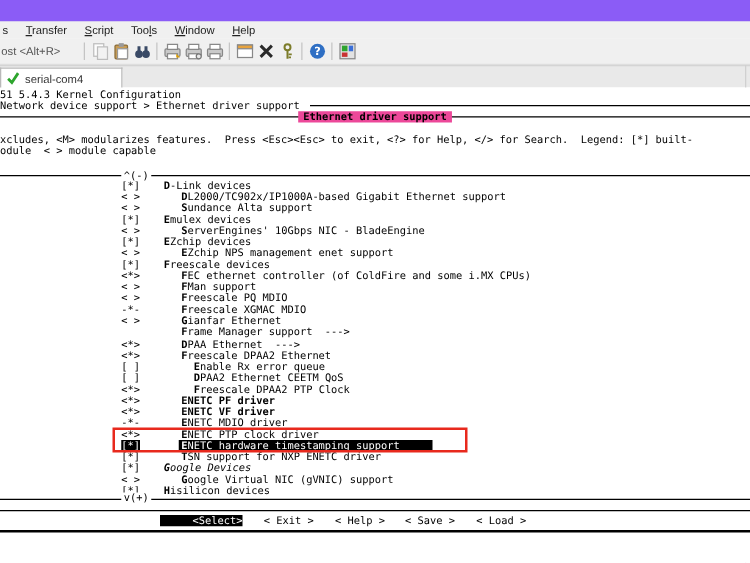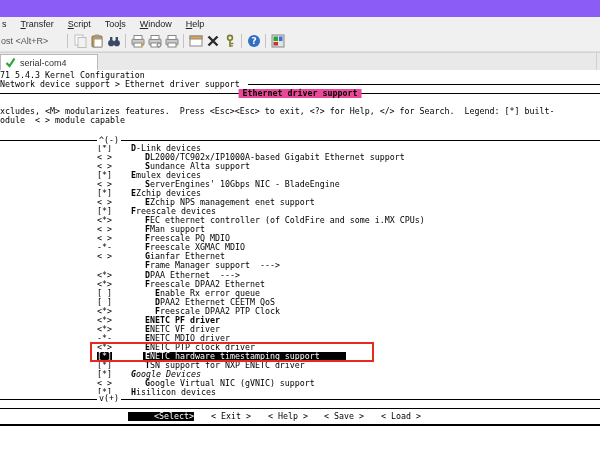--- a/index.html
+++ b/index.html
@@ -151,21 +151,21 @@
         <svg width="11" height="11">
             <path d="M1.5 6 L4.5 9 L9.5 1.5" stroke="#2da52d" stroke-width="2.2" fill="none"></path>
           </svg>
       </span>
       <span>serial-com4</span>
     </div>
   </div>
   <div class="rightline"></div>
 
   <div class="terminal">
-    <div class="ttext" style="top:1px">71 5.4.3 Kernel Configuration</div>
+    <div class="ttext" style="top:1px">51 5.4.3 Kernel Configuration</div>
     <div class="ttext" style="top:10px">Network device support &gt; Ethernet driver support</div>
     <div class="tline" style="top:14px;left:248px;width:352px"></div>
 
     <div class="tline" style="top:23px;left:0;width:600px"></div>
     <div class="boxtitle" style="top:19px">Ethernet driver support</div>
 
     <div class="ttext" style="top:37px">xcludes, &lt;M&gt; modularizes features.  Press &lt;Esc&gt;&lt;Esc&gt; to exit, &lt;?&gt; for Help, &lt;/&gt; for Search.  Legend: [*] built-</div>
     <div class="ttext" style="top:46px">odule  &lt; &gt; module capable</div>
 
     <div class="tline" style="top:70px;left:0;width:600px"></div>
@@ -185,21 +185,21 @@
         <div class="trow" style="top: 164.3px;"><span class="tbox" style="left: 97px;">&lt; &gt;</span><span class="tlab" style="left: 145px;"><b>F</b>reescale PQ MDIO</span></div>
         <div class="trow" style="top: 173.35px;"><span class="tbox" style="left: 97px;">-*-</span><span class="tlab" style="left: 145px;"><b>F</b>reescale XGMAC MDIO</span></div>
         <div class="trow" style="top: 182.4px;"><span class="tbox" style="left: 97px;">&lt; &gt;</span><span class="tlab" style="left: 145px;"><b>G</b>ianfar Ethernet</span></div>
         <div class="trow" style="top: 191.45px;"><span class="tbox" style="left: 97px;"></span><span class="tlab" style="left: 145px;"><b>F</b>rame Manager support  ---&gt;</span></div>
         <div class="trow" style="top: 200.5px;"><span class="tbox" style="left: 97px;">&lt;*&gt;</span><span class="tlab" style="left: 145px;"><b>D</b>PAA Ethernet  ---&gt;</span></div>
         <div class="trow" style="top: 209.55px;"><span class="tbox" style="left: 97px;">&lt;*&gt;</span><span class="tlab" style="left: 145px;"><b>F</b>reescale DPAA2 Ethernet</span></div>
         <div class="trow" style="top: 218.6px;"><span class="tbox" style="left: 97px;">[ ]</span><span class="tlab" style="left: 155px;"><b>E</b>nable Rx error queue</span></div>
         <div class="trow" style="top: 227.65px;"><span class="tbox" style="left: 97px;">[ ]</span><span class="tlab" style="left: 155px;"><b>D</b>PAA2 Ethernet CEETM QoS</span></div>
         <div class="trow" style="top: 236.7px;"><span class="tbox" style="left: 97px;">&lt;*&gt;</span><span class="tlab" style="left: 155px;"><b>F</b>reescale DPAA2 PTP Clock</span></div>
         <div class="trow" style="top: 245.75px;"><span class="tbox" style="left: 97px;">&lt;*&gt;</span><span class="tlab" style="left: 145px; font-weight: bold;"><b>E</b>NETC PF driver</span></div>
-        <div class="trow" style="top: 254.8px;"><span class="tbox" style="left: 97px;">&lt;*&gt;</span><span class="tlab" style="left: 145px;"><b>E</b>NETC VF driver</span></div>
+        <div class="trow" style="top: 254.8px;"><span class="tbox" style="left: 97px;">&lt;*&gt;</span><span class="tlab" style="left: 145px; font-weight: bold;"><b>E</b>NETC VF driver</span></div>
         <div class="trow" style="top: 263.85px;"><span class="tbox" style="left: 97px;">-*-</span><span class="tlab" style="left: 145px;"><b>E</b>NETC MDIO driver</span></div>
         <div class="trow" style="top: 272.9px;"><span class="tbox" style="left: 97px;">&lt;*&gt;</span><span class="tlab" style="left: 145px;"><b>E</b>NETC PTP clock driver</span></div>
         <div class="trow" style="top: 281.95px;"><span class="tbox inv" style="left: 97px;">[*]</span><span class="tlab inv" style="left: 143px;"><b>E</b>NETC hardware timestamping support</span></div>
         <div class="trow" style="top: 291px;"><span class="tbox" style="left: 97px;">[*]</span><span class="tlab" style="left: 145px;"><b>T</b>SN support for NXP ENETC driver</span></div>
         <div class="trow" style="top: 300.05px;"><span class="tbox" style="left: 97px;">[*]</span><span class="tlab" style="left: 131px; font-style: italic;"><b>G</b>oogle Devices</span></div>
         <div class="trow" style="top: 309.1px;"><span class="tbox" style="left: 97px;">&lt; &gt;</span><span class="tlab" style="left: 145px;"><b>G</b>oogle Virtual NIC (gVNIC) support</span></div>
         <div class="trow" style="top: 318.15px;"><span class="tbox" style="left: 97px;">[*]</span><span class="tlab" style="left: 131px;"><b>H</b>isilicon devices</span></div>
       </div>
 
     <div class="tline" style="top:328.8px;left:0;width:600px"></div>

